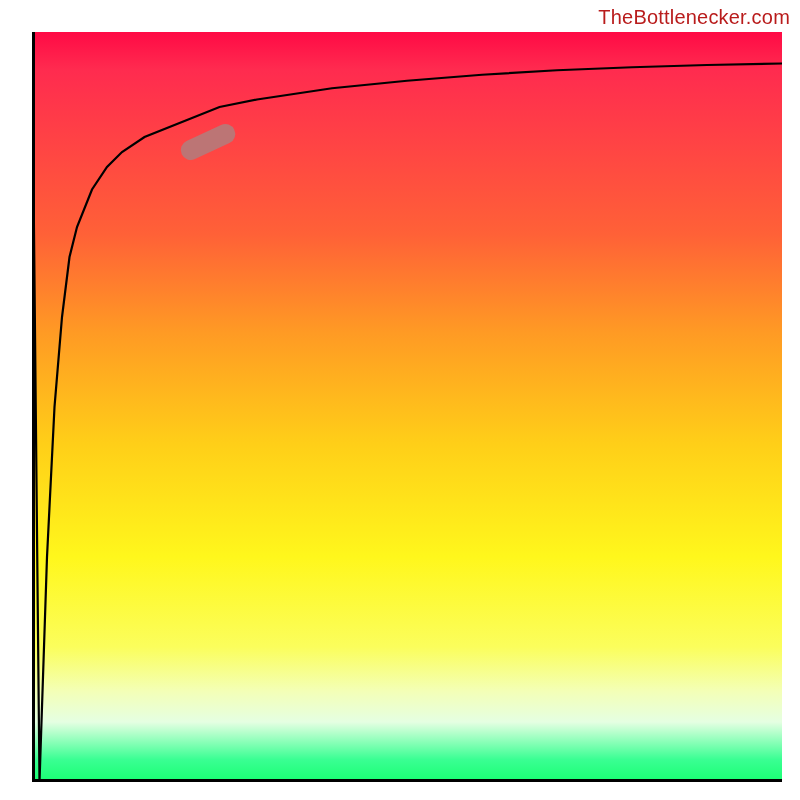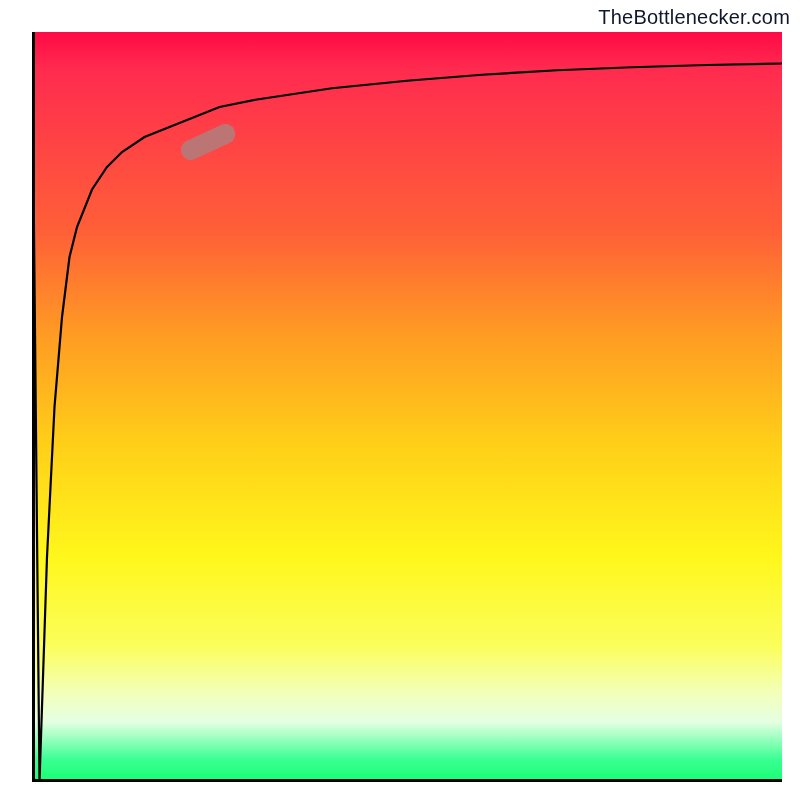--- a/index.html
+++ b/index.html
@@ -9,21 +9,21 @@
     background: #fff;
     font-family: Arial, sans-serif;
     position: relative;
     overflow: hidden;
   }
   .attribution {
     position: absolute;
     top: 6px;
     right: 10px;
     font-size: 20px;
-    color: #0f172a;
+    color: #b91c1c;
     font-family: Arial, Helvetica, sans-serif;
     letter-spacing: 0.2px;
   }
   .frame {
     position: absolute;
     top: 32px;
     left: 32px;
     width: 750px;
     height: 750px;
     pointer-events: none;

